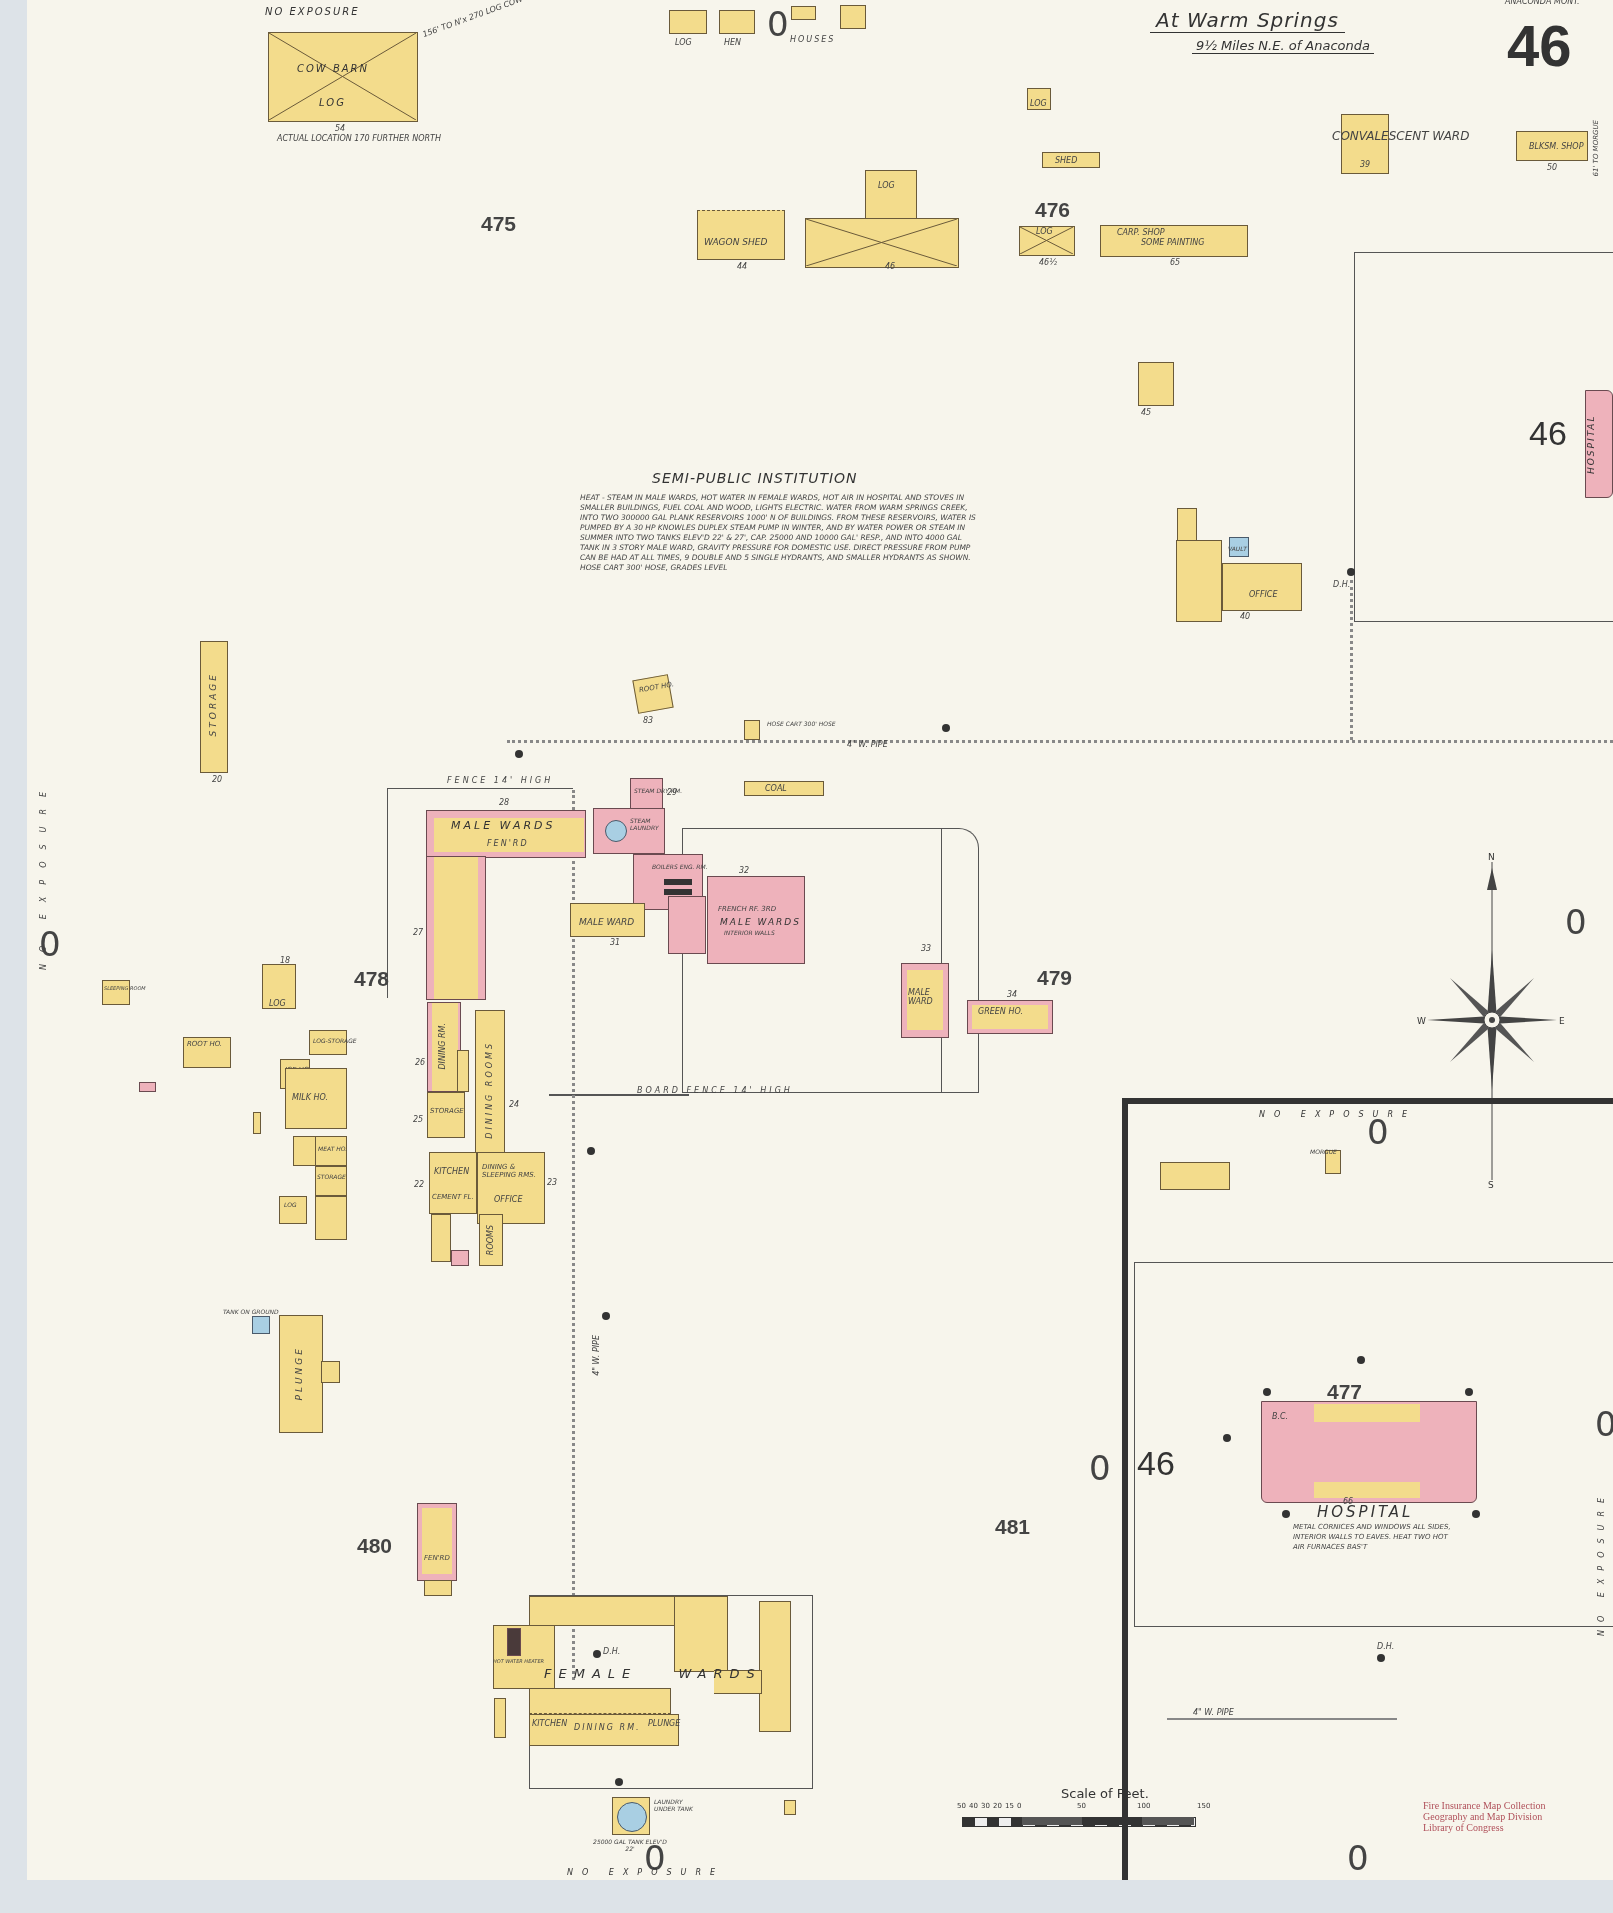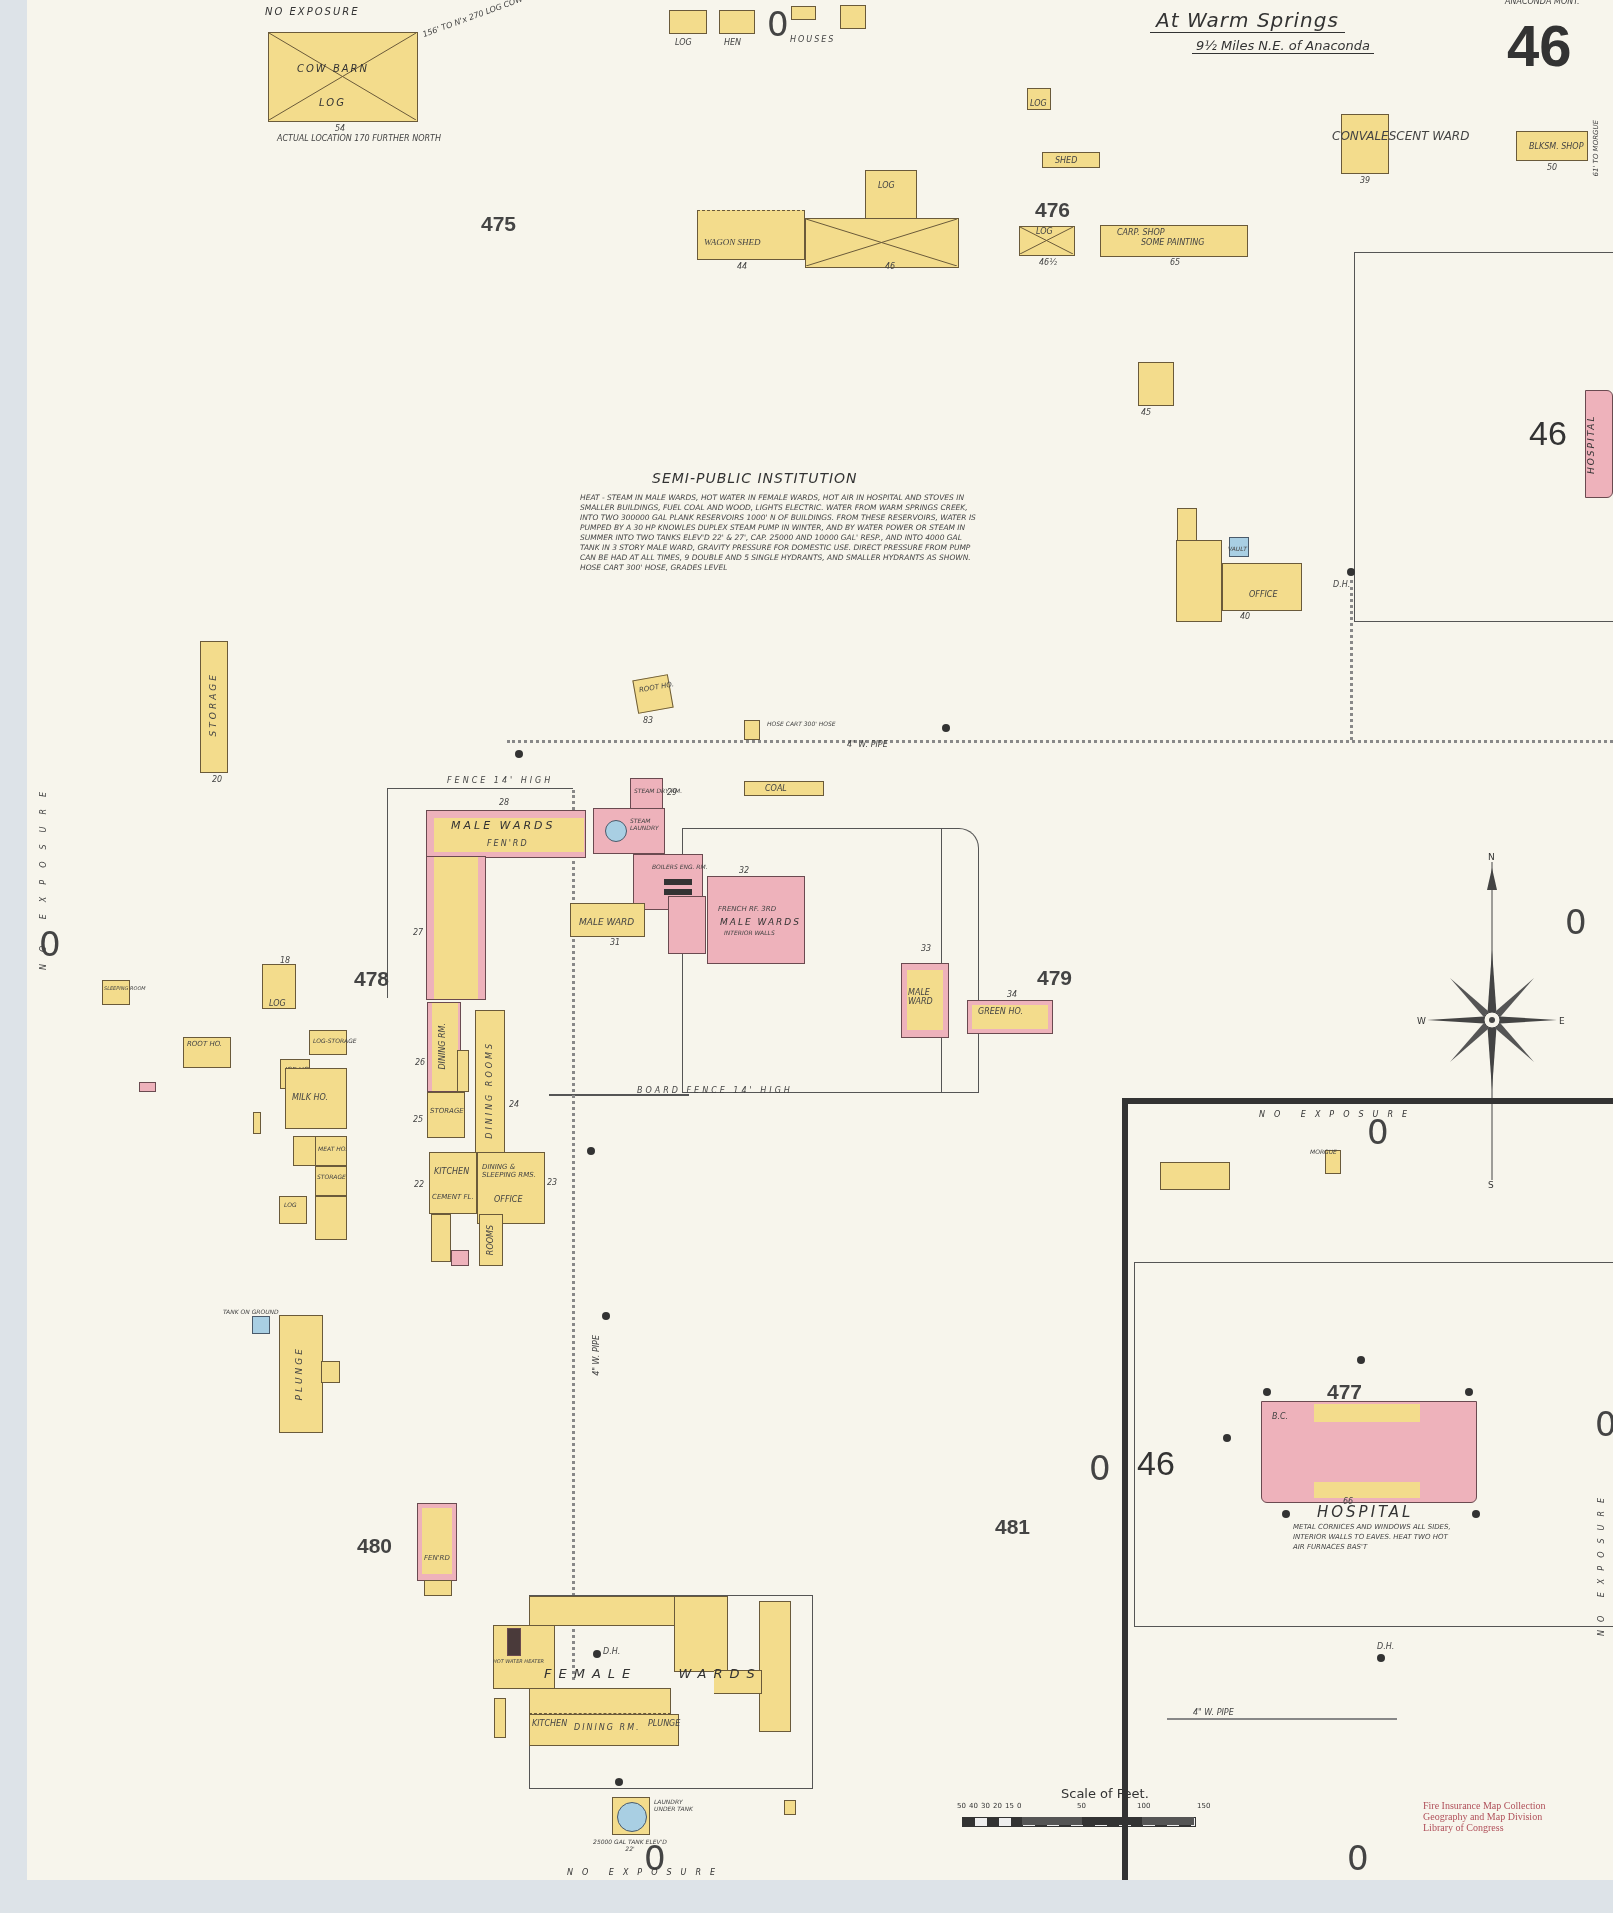--- a/index.html
+++ b/index.html
@@ -54,21 +54,21 @@
 
   <div class="bld" style="left:1000px;top:88px;width:24px;height:22px;">
       <div class="sm" style="left:2px;top:10px;">LOG</div>
     </div>
   <div class="bld" style="left:1015px;top:152px;width:58px;height:16px;">
       <div class="sm" style="left:12px;top:3px;">SHED</div>
     </div>
 
   <div class="blk" style="left:454px;top:212px;">475</div>
 
-  <div class="bld" style="left:670px;top:210px;width:108px;height:50px;border-top-style:dashed;font-family:Liberation Serif, serif;">
+  <div class="bld" style="left:670px;top:210px;width:88px;height:50px;border-top-style:dashed;">
     <div class="sm" style="left:6px;top:26px;font-size:9px;">WAGON SHED</div>
   </div>
   <div class="sm" style="left:710px;top:262px;">44</div>
   <div class="bld" style="left:838px;top:170px;width:52px;height:50px;border-bottom:none;">
       <div class="sm" style="left:12px;top:10px;">LOG</div>
     </div>
   <div class="bld" style="left:778px;top:218px;width:154px;height:50px;">
     <svg width="151" height="47">
         <line x1="0" y1="0" x2="151" y2="47" stroke="#6a5a3a"></line>
         <line x1="151" y1="0" x2="0" y2="47" stroke="#6a5a3a"></line>
@@ -87,21 +87,21 @@
   <div class="sm" style="left:1012px;top:258px;">46½</div>
   <div class="bld" style="left:1073px;top:225px;width:148px;height:32px;">
     <div class="sm" style="left:16px;top:2px;">CARP. SHOP</div>
     <div class="sm" style="left:40px;top:12px;">SOME PAINTING</div>
   </div>
   <div class="sm" style="left:1143px;top:258px;">65</div>
 
   <div class="bld" style="left:1314px;top:114px;width:48px;height:60px;">
     <div class="sm" style="left:-10px;top:14px;font-size:12px;">CONVALESCENT WARD</div>
   </div>
-  <div class="sm" style="left:1333px;top:176px;">39</div>
+  <div class="sm" style="left:1333px;top:160px;">39</div>
   <div class="bld" style="left:1489px;top:131px;width:72px;height:30px;">
     <div class="sm" style="left:12px;top:10px;">BLKSM. SHOP</div>
   </div>
   <div class="sm" style="left:1520px;top:163px;">50</div>
   <div class="sm vert" style="left:1565px;top:120px;font-size:7px;">61' TO MORGUE</div>
 
   <div class="line" style="left:1327px;top:252px;width:262px;height:370px;border-right:none;"></div>
   <div class="bld" style="left:1111px;top:362px;width:36px;height:44px;"></div>
   <div class="sm" style="left:1114px;top:408px;">45</div>
   <div class="abs" style="left:1502px;top:414px;font-size:34px;color:#333;font-family:'Liberation Sans',sans-serif;">46</div>

